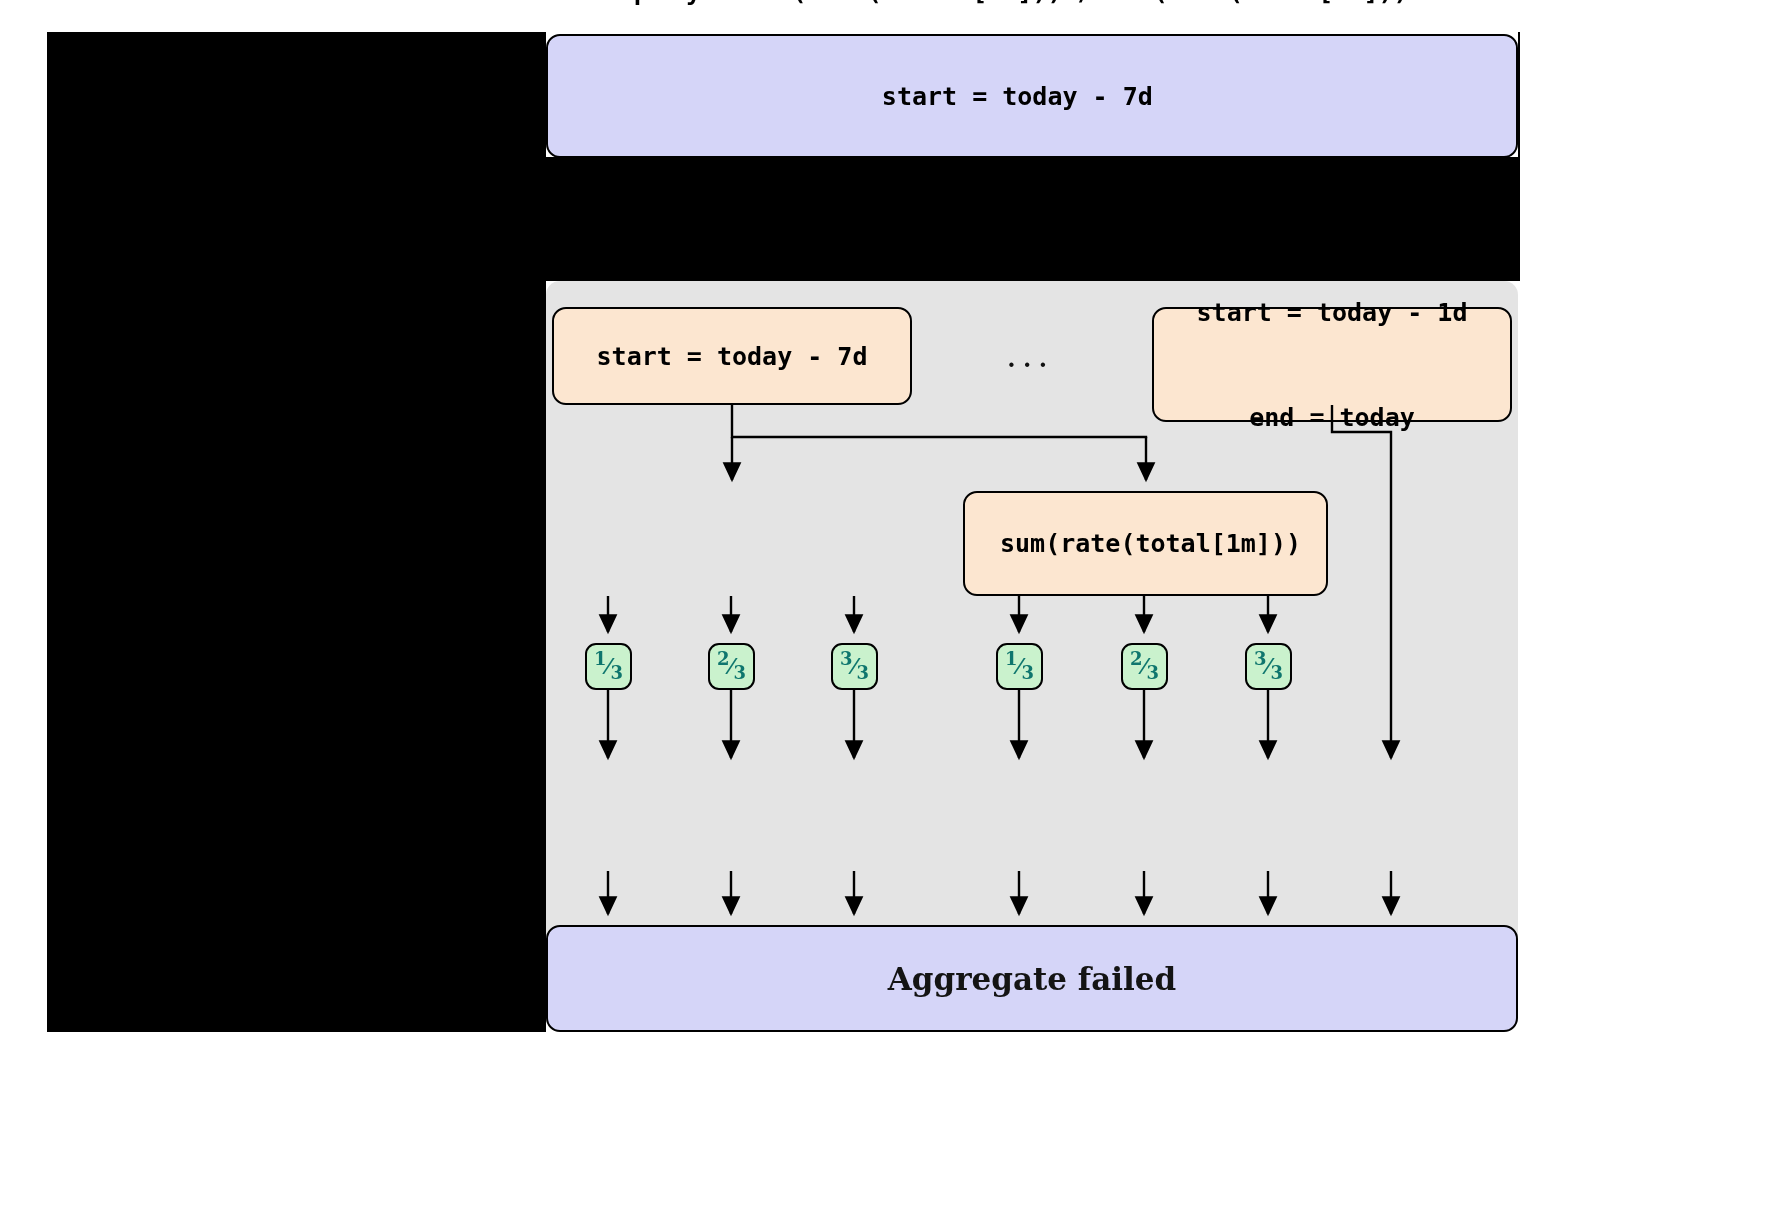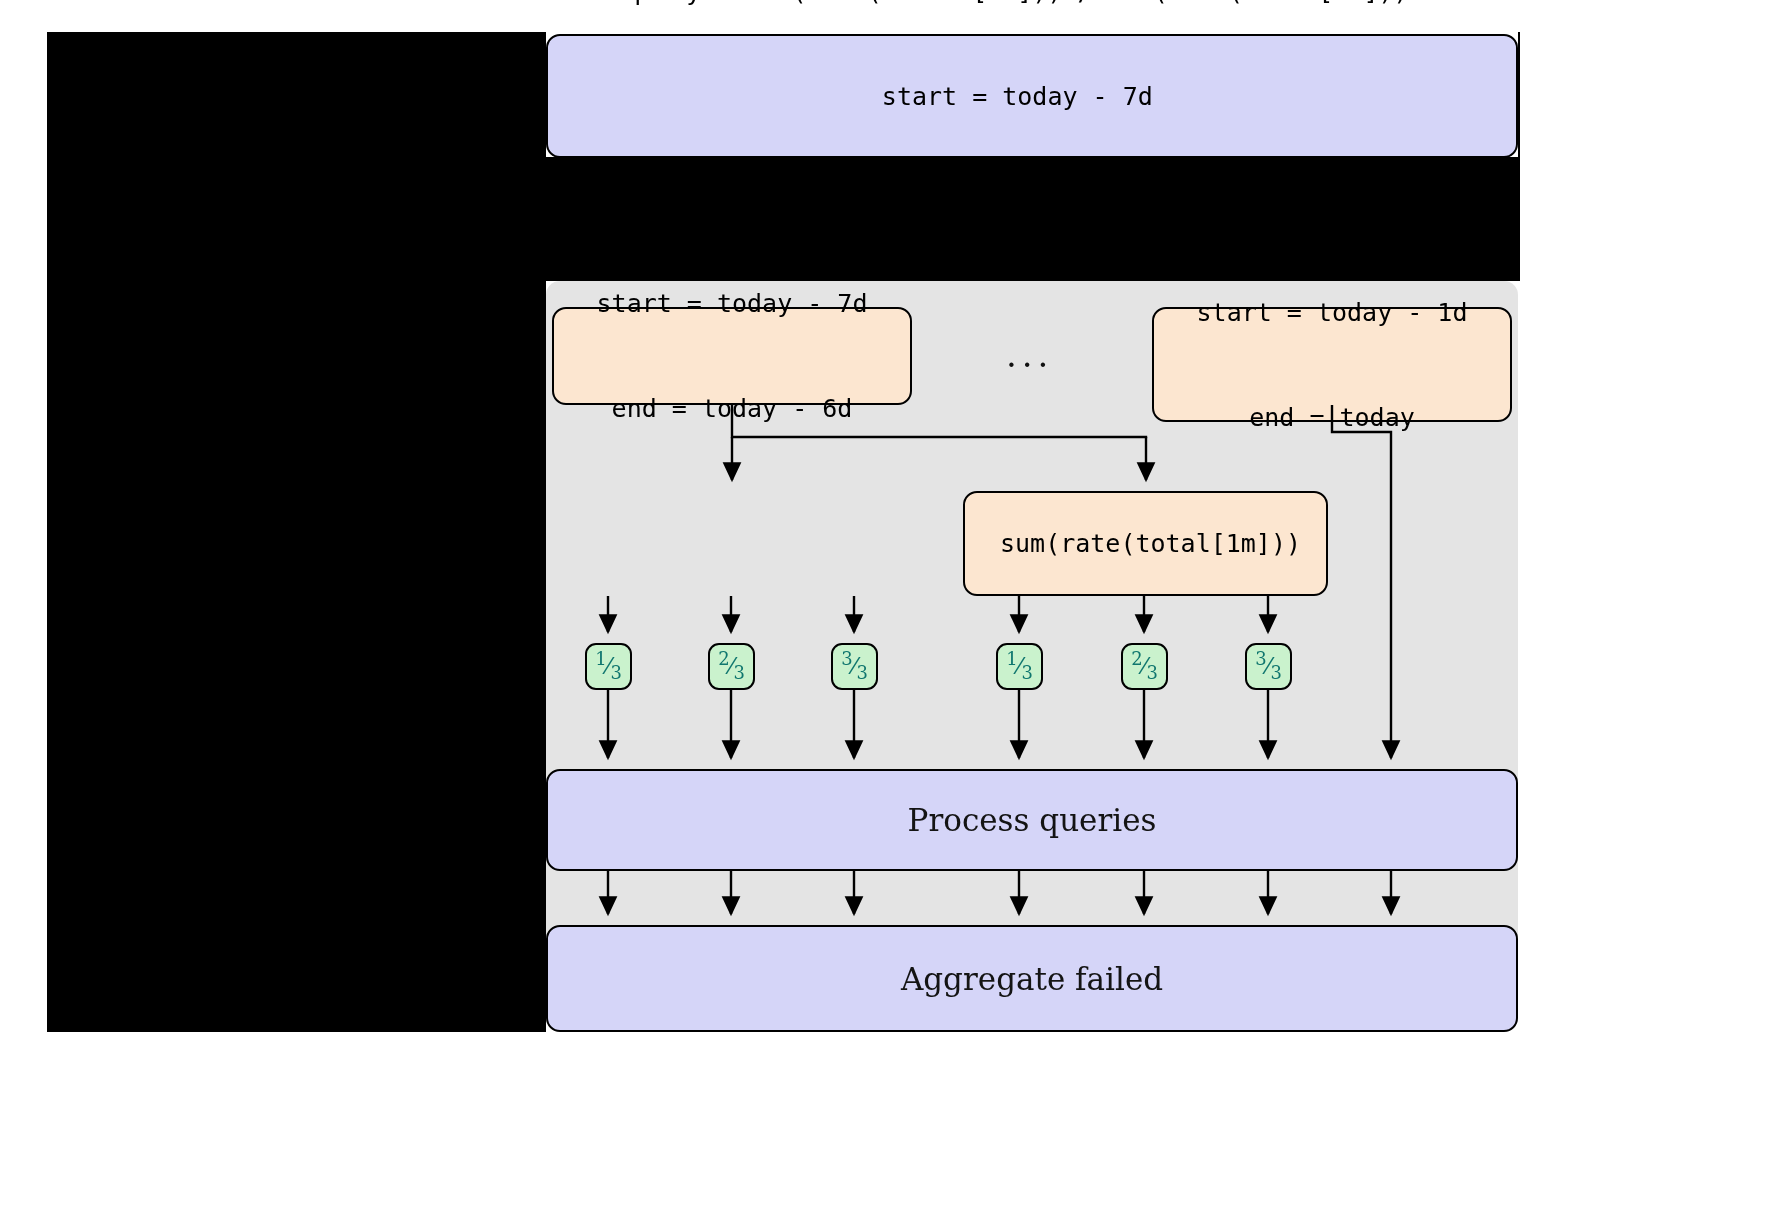--- a/index.html
+++ b/index.html
@@ -23,20 +23,21 @@
   
   .node {
     position: absolute;
     box-sizing: border-box;
     border: 2.2px solid #000000;
     border-radius: 14px;
     display: flex;
     align-items: center;
     justify-content: center;
     text-align: center;
+    font-weight: bold;
   }
   .code-node {
     font-family: "DejaVu Sans Mono", monospace;
     font-size: 25px;
     line-height: 1.40;
     white-space: pre;
     color: #000000;
     letter-spacing: 0px;
   }
   .lavender {
@@ -103,21 +104,20 @@
       <div>start = today - 7d</div>
       <div>end = today</div>
     </div>
   </div>
 
   <div class="gray-panel" style="left:546px; top:281px; width:972px; height:751px;"></div>
 
   <div class="node peach code-node trbox" style="left:552px; top:307px; width:360px; height:98px;">
     <div>
       <div>start = today - 7d</div>
-      <div>end = today - 6d</div>
     </div>
   </div>
 
   <div class="ellipsis" style="left:1006px; top:335px;">...</div>
 
   <div class="node peach code-node trbox" style="left:1152px; top:307px; width:360px; height:115px;">
     <div>
       <div>start = today - 1d</div>
       <div>end = today</div>
     </div>
@@ -140,23 +140,20 @@
   <div class="node mint" style="left:996px; top:643px; width:47px; height:47px; border-radius:11px;">
     <span class="frac"><sup style="font-size: 0.78em;">1</sup><span>⁄</span><sub style="font-size: 0.78em;">3</sub></span>
   </div>
   <div class="node mint" style="left:1121px; top:643px; width:47px; height:47px; border-radius:11px;">
     <span class="frac"><sup style="font-size: 0.78em;">2</sup><span>⁄</span><sub style="font-size: 0.78em;">3</sub></span>
   </div>
   <div class="node mint" style="left:1245px; top:643px; width:47px; height:47px; border-radius:11px;">
     <span class="frac"><sup style="font-size: 0.78em;">3</sup><span>⁄</span><sub style="font-size: 0.78em;">3</sub></span>
   </div>
 
-  <div class="node lavender label-serif" style="left:546px; top:769px; width:972px; height:102px;">
-    <span>Process queries</span>
-  </div>
 
   <div class="node lavender label-serif" style="left:546px; top:925px; width:972px; height:107px;">
     <span>Aggregate failed</span>
   </div>
 
   <svg class="wires" viewBox="0 0 1789 1216" xmlns="http://www.w3.org/2000/svg">
     <defs>
       <marker id="arrowhead" markerWidth="9" markerHeight="9" refX="7.4" refY="4.3" orient="auto" markerUnits="strokeWidth">
         <path d="M0,0.4 L8.3,4.3 L0,8.2 z" fill="#000000"></path>
       </marker>

